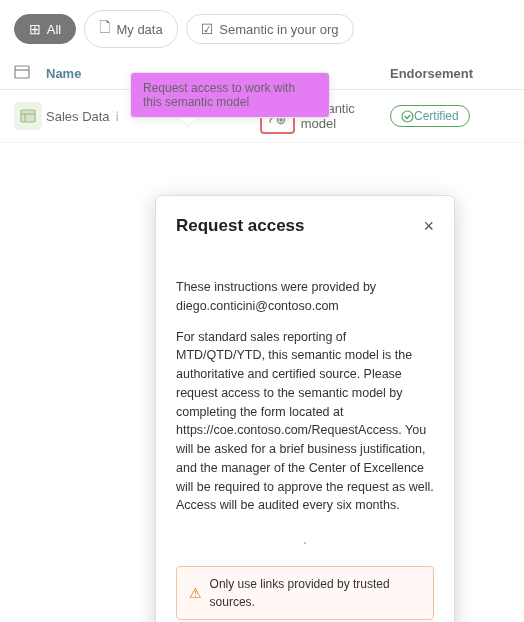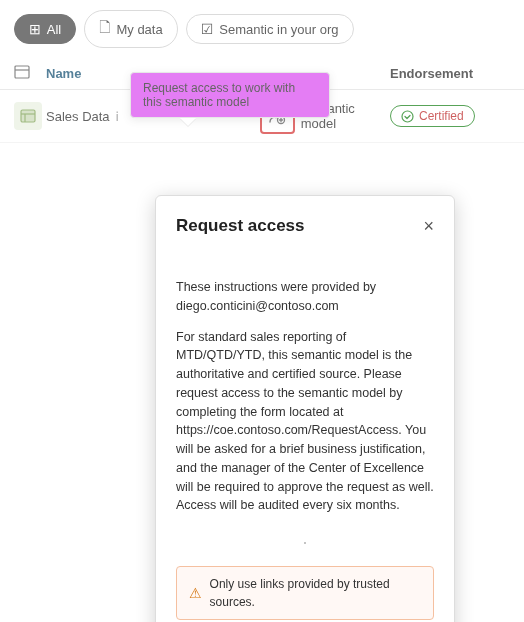--- a/index.html
+++ b/index.html
@@ -180,26 +180,25 @@
       font-size: 16px;
     }
 
     .row-endorsement {
       width: 120px;
     }
 
     .certified-badge {
       display: inline-flex;
       align-items: center;
-      gap: 5px;
       padding: 3px 10px;
       border-radius: 20px;
       border: 1.5px solid #107c10;
       font-size: 12px;
-      color: #b91c1c;
+      color: #0f766e;
       background: #fff;
     }
 
     
     .modal-overlay {
       position: absolute;
       top: 0; left: 0; right: 0; bottom: 0;
       background: rgba(255,255,255,0.3);
       z-index: 100;
     }

